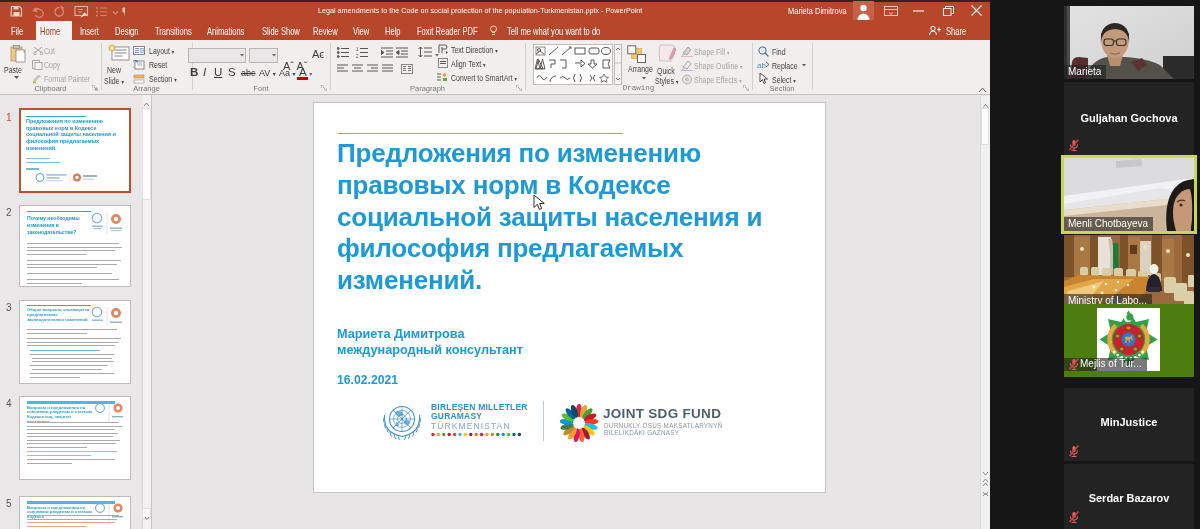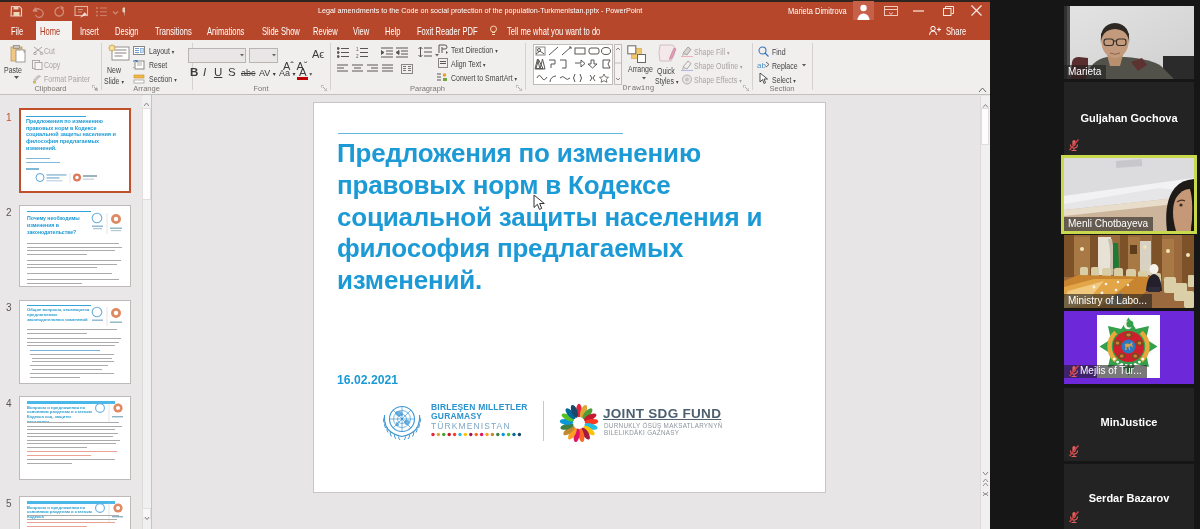--- a/index.html
+++ b/index.html
@@ -510,20 +510,21 @@
     <div class="abs" style="left:142px; top:13px; width:9px; height:92px; background:#fdfdfd; border:1px solid #e2e0de;"></div>
     <div class="abs" style="left:142px; top:413px; width:9px; height:11px; background:#f7f7f7; border:1px solid #e2e0de;"><svg width="8" height="10" viewBox="0 0 8 10">
           <path d="M2 4 L4 6.5 L6 4" fill="none" stroke="#8a8682" stroke-width="1"></path>
         </svg></div>
   </div>
 
   <div id="slide">
 
     <div class="abs" style="left:24px; top:30px; width:285px; height:1.4px; background:#62b7dd;"></div>
     <div class="abs" style="left:23px; top:35px; width:445px; font-size:26px; line-height:31.8px; font-weight:bold; color:#1b9ad6; letter-spacing:-0.2px;">Предложения по изменению правовых норм в Кодексе социальной защиты населения и философия предлагаемых изменений.</div>
+    <div class="abs" style="left:23px; top:224px; font-size:12.7px; line-height:15.8px; font-weight:bold; color:#1b9ad6;">Мариета Димитрова<br>международный консультант</div>
     <div class="abs" style="left:23px; top:270px; font-size:12.2px; font-weight:bold; color:#1b9ad6;">16.02.2021</div>
 
     <svg class="abs" style="left:67px; top:297px;" width="42" height="43" viewBox="0 0 42 43">
       <g stroke="#4197d3" fill="none">
         <circle cx="21" cy="19" r="12.5" stroke-width="1.1"></circle>
         <circle cx="21" cy="19" r="8.5" stroke-width="0.7"></circle>
         <circle cx="21" cy="19" r="4.5" stroke-width="0.7"></circle>
         <circle cx="21" cy="19" r="1.2" fill="#4197d3" stroke="none"></circle>
         <g fill="#4197d3" opacity="0.75" stroke="none">
             <path d="M14 12 q4 -2 7 0 q2 2 0 4 q-4 1 -6 -1 z"></path>
@@ -580,21 +581,21 @@
         <ellipse cx="0" cy="-12.5" rx="2.9" ry="6.8" fill="#dd1367" transform="rotate(190.6)"></ellipse>
         <ellipse cx="0" cy="-12.5" rx="2.9" ry="6.8" fill="#fd9d24" transform="rotate(211.8)"></ellipse>
         <ellipse cx="0" cy="-12.5" rx="2.9" ry="6.8" fill="#bf8b2e" transform="rotate(232.9)"></ellipse>
         <ellipse cx="0" cy="-12.5" rx="2.9" ry="6.8" fill="#3f7e44" transform="rotate(254.1)"></ellipse>
         <ellipse cx="0" cy="-12.5" rx="2.9" ry="6.8" fill="#0a97d9" transform="rotate(275.3)"></ellipse>
         <ellipse cx="0" cy="-12.5" rx="2.9" ry="6.8" fill="#56c02b" transform="rotate(296.5)"></ellipse>
         <ellipse cx="0" cy="-12.5" rx="2.9" ry="6.8" fill="#00689d" transform="rotate(317.6)"></ellipse>
         <ellipse cx="0" cy="-12.5" rx="2.9" ry="6.8" fill="#19486a" transform="rotate(338.8)"></ellipse>
       </g>
     </svg>
-    <div class="abs" style="left:289px; top:303px; font-size:13.5px; font-weight:bold; color:#4d5f6e; letter-spacing:0.3px;text-decoration:underline;">JOINT SDG FUND</div>
+    <div class="abs" style="left:289px; top:303px; font-size:13.5px; font-weight:bold; color:#4d5f6e; letter-spacing:0.3px;">JOINT SDG FUND</div>
     <div class="abs" style="left:290px; top:318.5px; font-size:6.3px; line-height:7.2px; color:#8a959d; letter-spacing:0.3px;">DURNUKLY ÖSÜŞ MAKSATLARYNYŇ<br>BILELIKDÄKI GAZNASY</div>
 
     <svg class="abs" style="left:219px; top:92px;" width="12" height="17" viewBox="0 0 12 17">
         <path d="M1 0 l0 12.5 3.4-3.2 2 5.1 2.3-1 -2-4.9 4.6 0 z" fill="#fff" stroke="#333" stroke-width="1"></path>
       </svg>
   </div>
 
   <div class="abs" style="left:980px; top:96px; width:10px; height:433px; background:#f0f0f0; border-left:1px solid #dcdada;"></div>
   <div class="abs" style="left:981px; top:97px; width:9px; height:10px;"><svg width="9" height="10" viewBox="0 0 9 10">
         <path d="M2 6.5 L4.5 3.5 L7 6.5" fill="none" stroke="#8a8682" stroke-width="1"></path>
@@ -739,21 +740,21 @@
       <path d="M44 64 l15 0 3 6 -20 0 z" fill="#a8a49c"></path>
       <path d="M46 64 l11 -7 2 7 z" fill="#888478"></path>
 
       <ellipse cx="90" cy="34" rx="4.5" ry="5" fill="#f4f0ea"></ellipse>
       <path d="M82 56 Q83 40 90 39 Q97 40 98 56 z" fill="#23202c"></path>
       <rect x="84" y="52" width="12" height="5" fill="#2e2a38"></rect>
     </svg>
     <div class="tname" style="left:0; bottom:0;">Ministry of Labo...</div>
   </div>
 
-  <div class="tile" style="top:311px; height:73px; background:#6d28d9;">
+  <div class="tile" style="top:304px; height:73px; background:#4d7c0f;">
     <div class="abs" style="left:33px; top:4px; width:63px; height:63px; background:#fff;"></div>
     <svg class="abs" style="left:33px; top:4px;" width="63" height="63" viewBox="0 0 63 63">
       <g transform="translate(31.5,31.5)">
 
         <path id="star" d="M0.0 -29.0 L7.3 -17.6 L20.5 -20.5 L17.6 -7.3 L29.0 0.0 L17.6 7.3 L20.5 20.5 L7.3 17.6 L0.0 29.0 L-7.3 17.6 L-20.5 20.5 L-17.6 7.3 L-29.0 0.0 L-17.6 -7.3 L-20.5 -20.5 L-7.3 -17.6 z" fill="#33a04a"></path>
 
         <path d="M-12.7 -14.1 A19 19 0 0 0 -12.7 14.1" stroke="#e8a93c" stroke-width="4.5" fill="none"></path>
         <path d="M12.7 -14.1 A19 19 0 0 1 12.7 14.1" stroke="#e8a93c" stroke-width="4.5" fill="none"></path>
 
         <circle cx="-0.5" cy="-21.5" r="4.2" fill="#f6f4ee"></circle>

